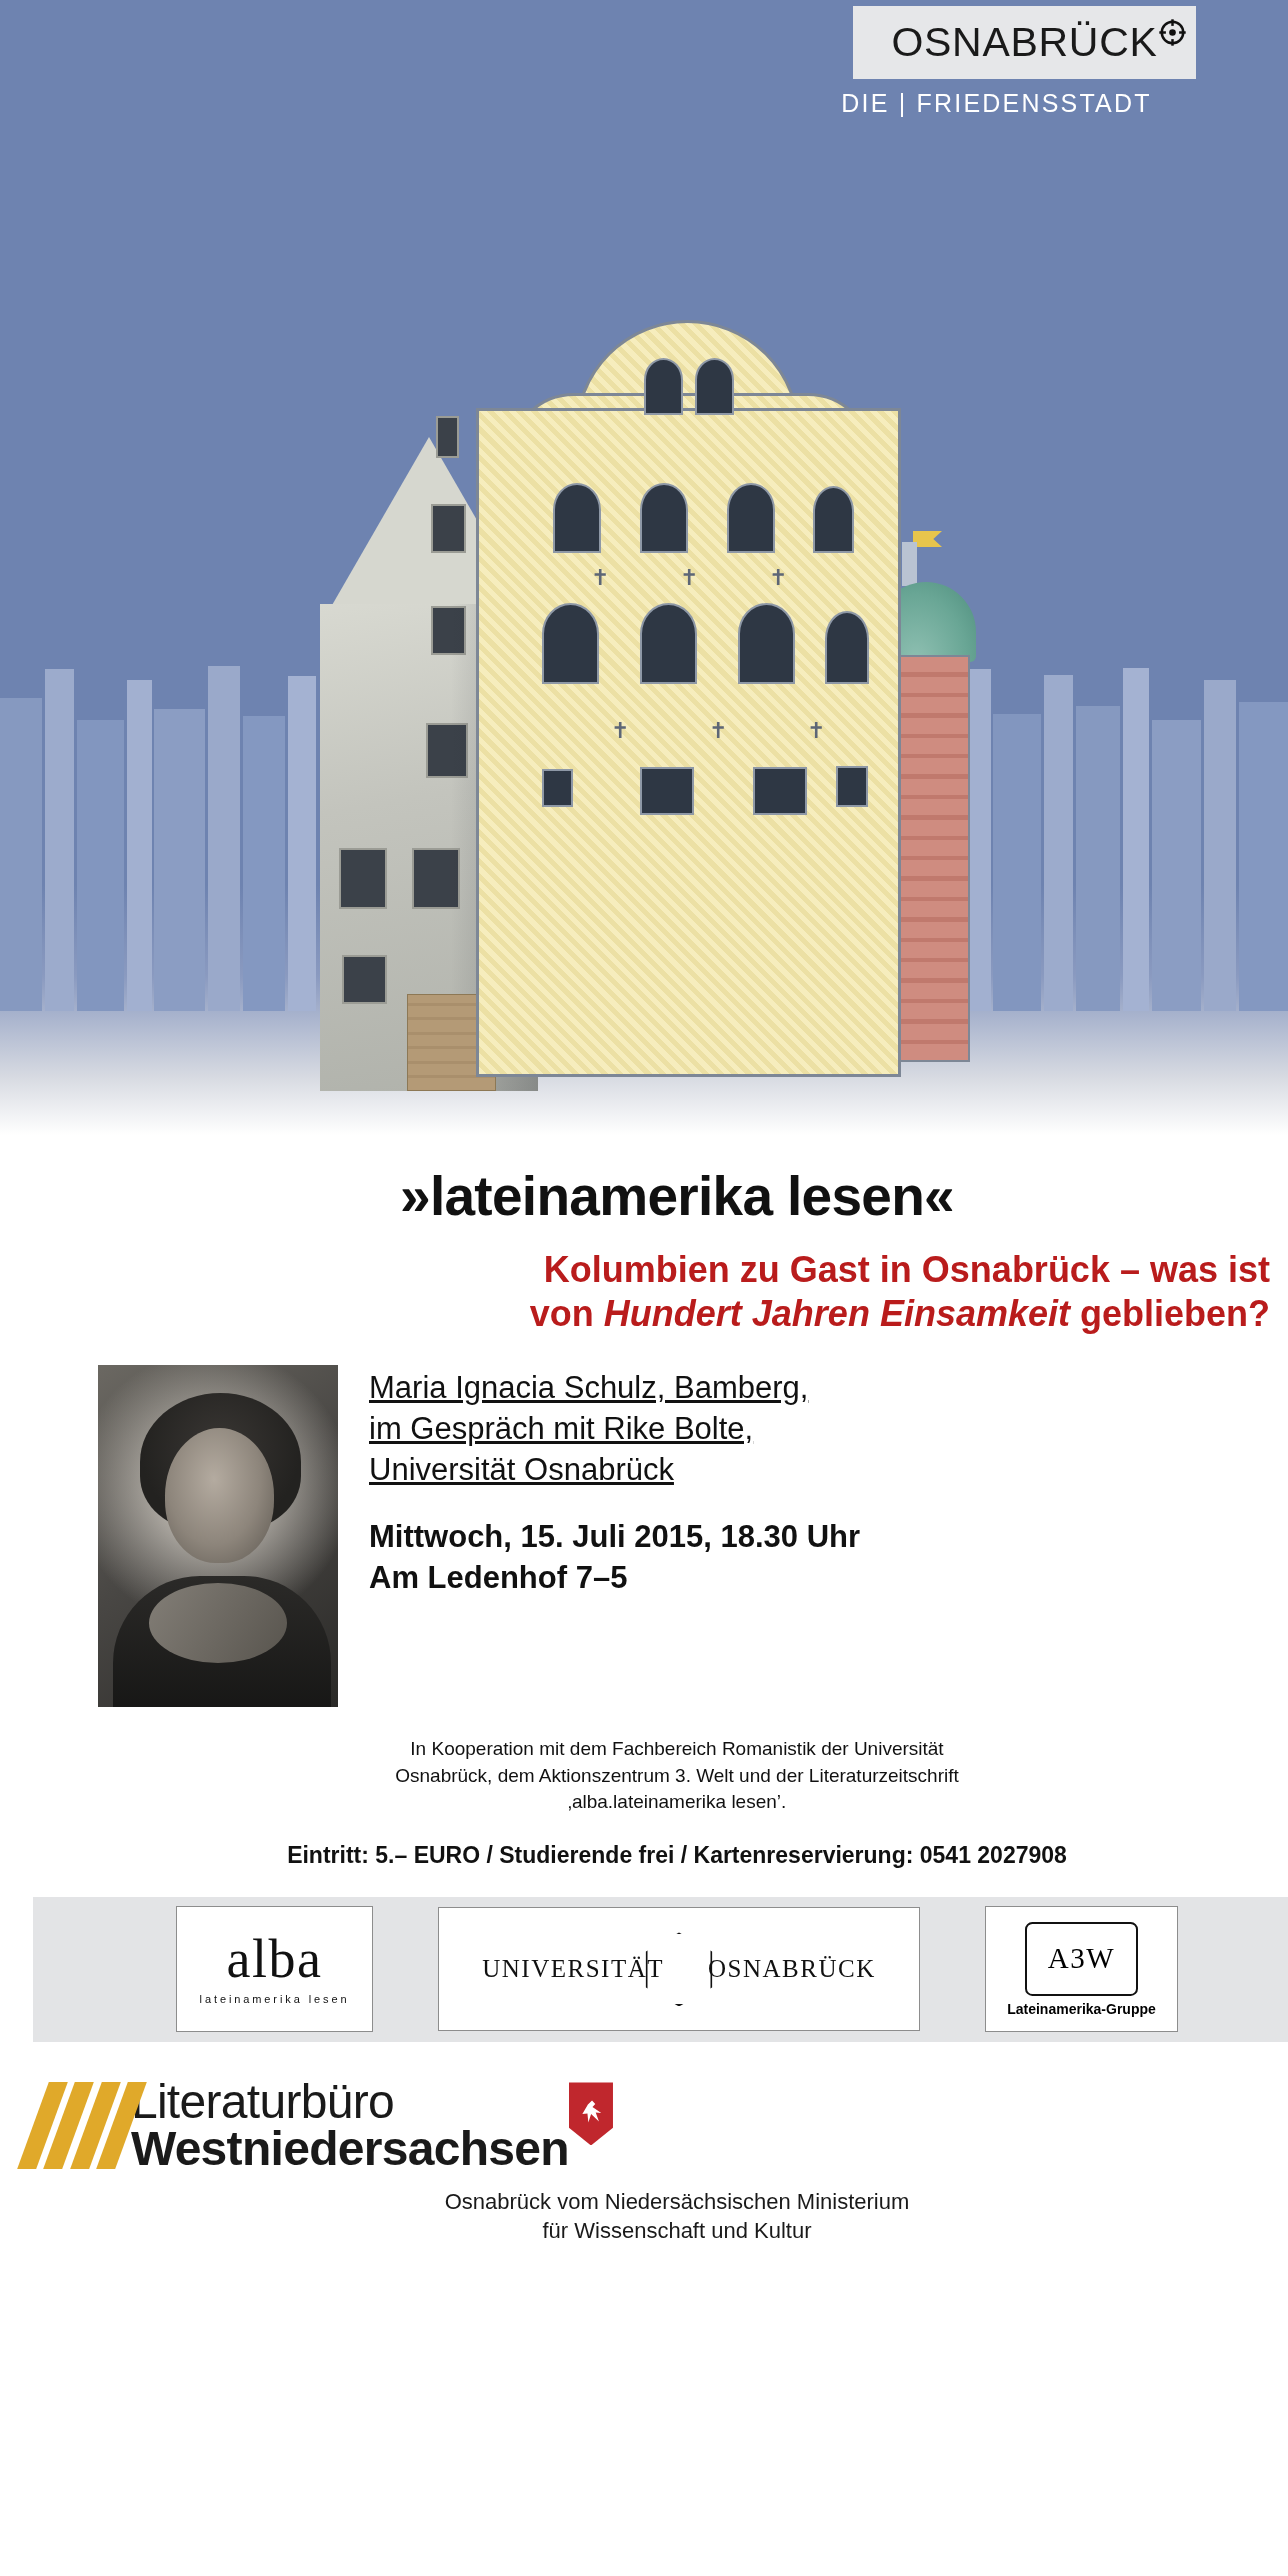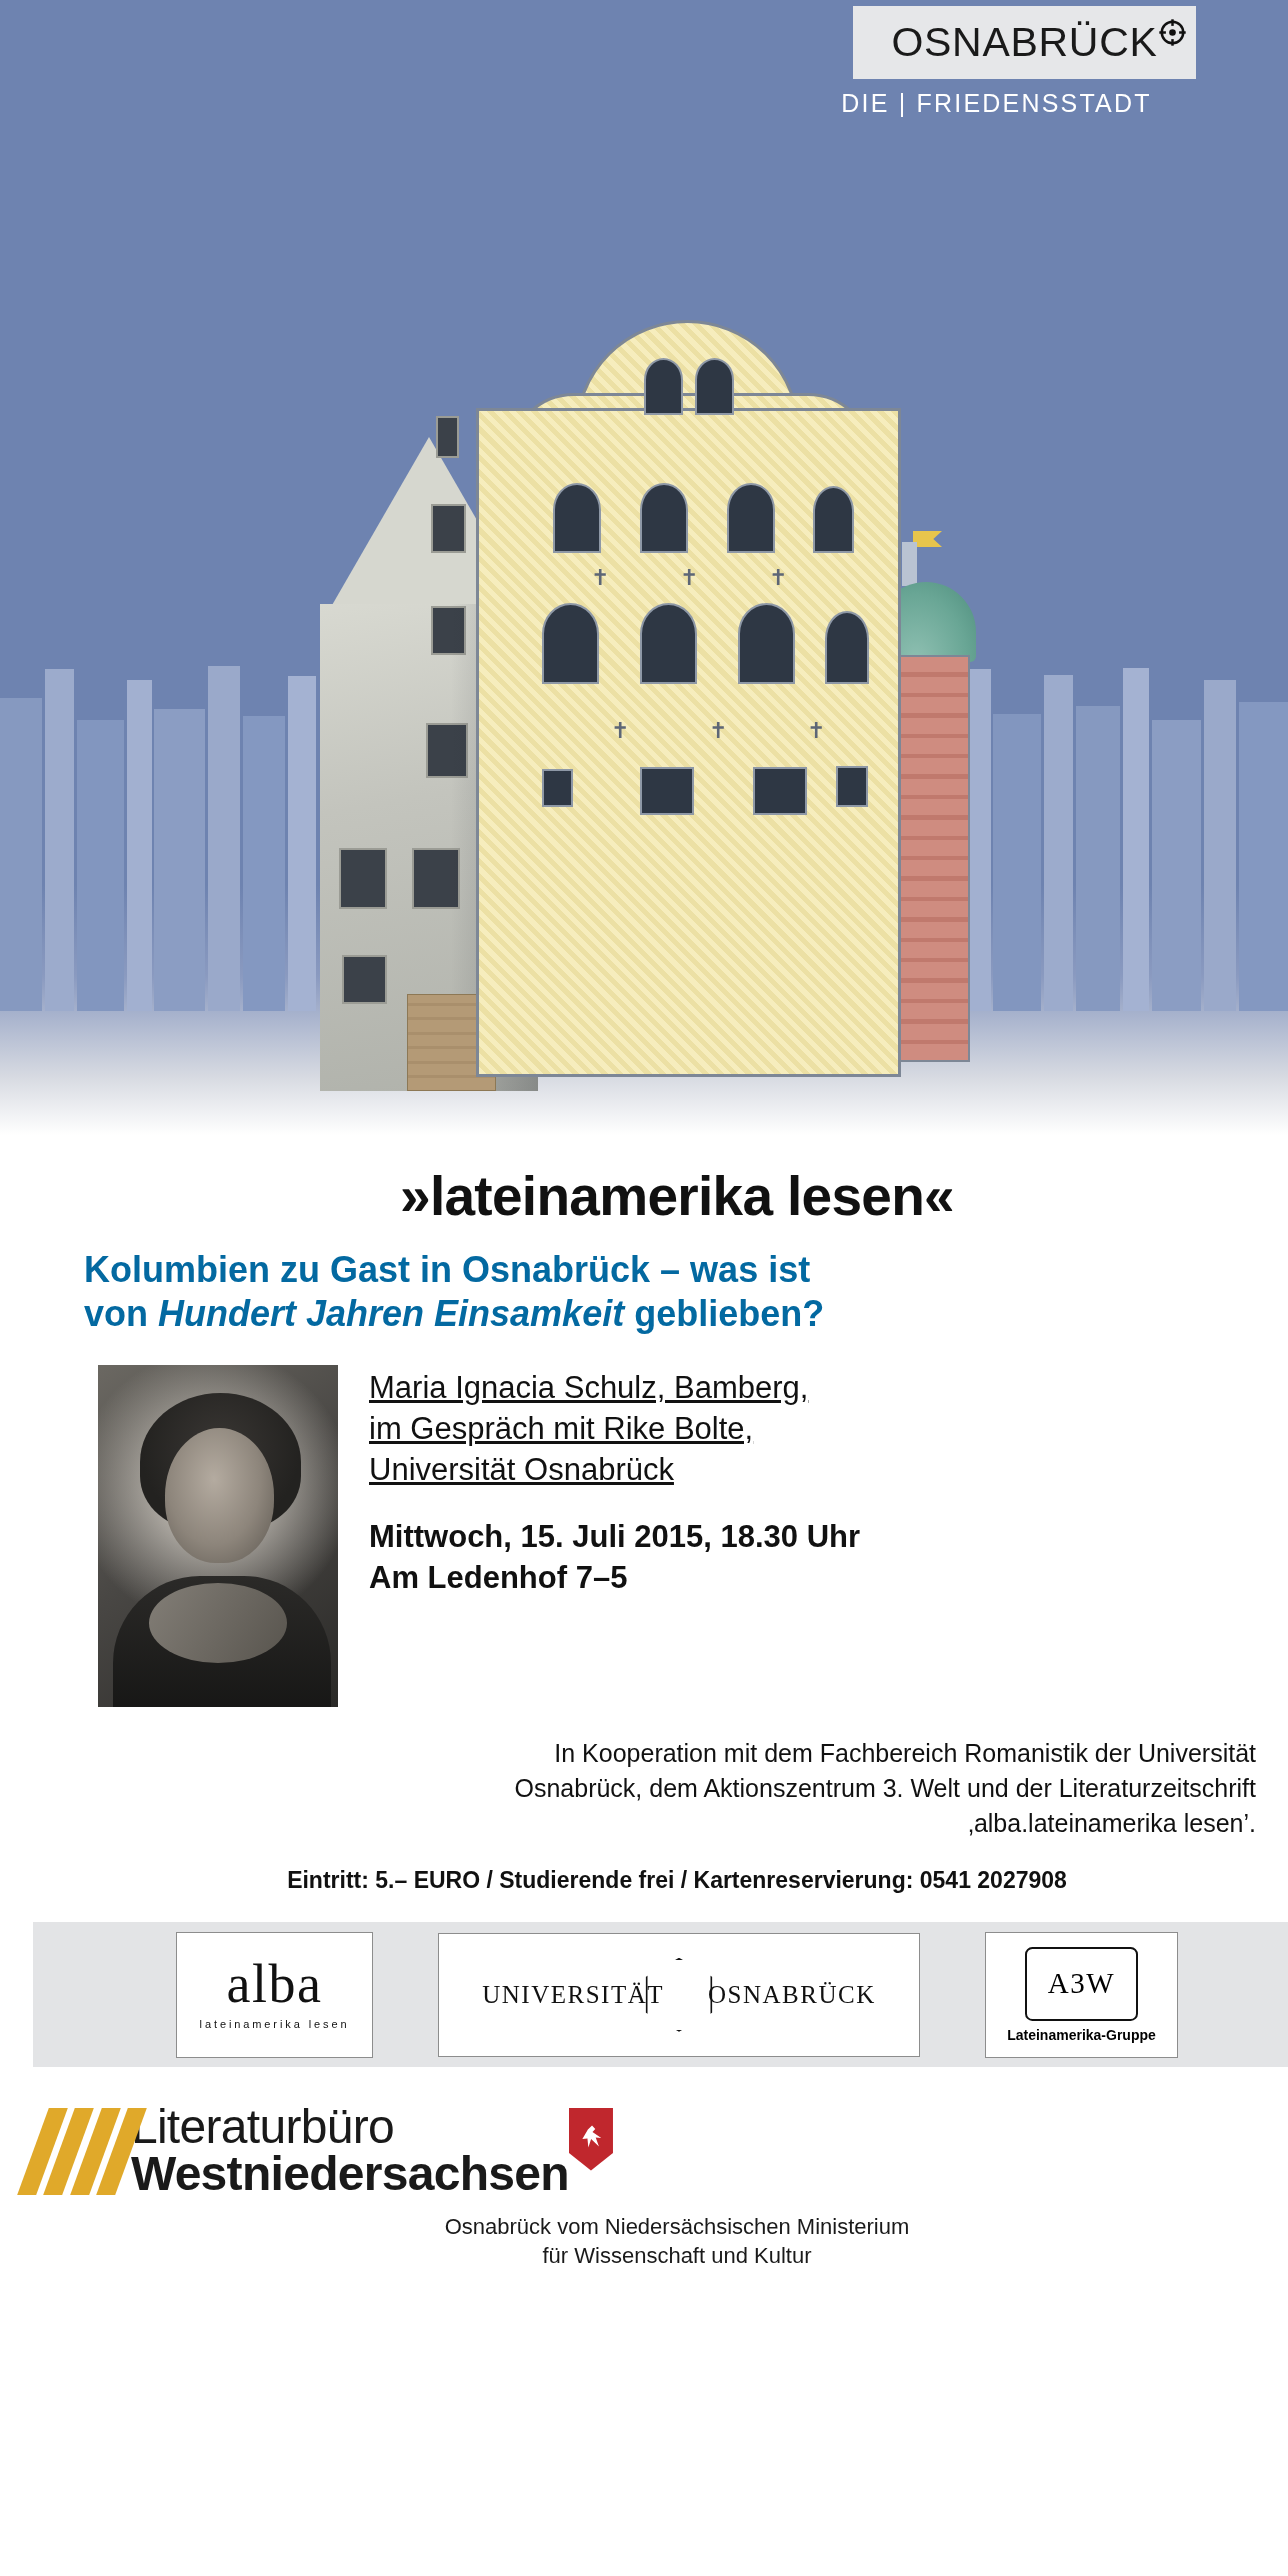--- a/index.html
+++ b/index.html
@@ -217,24 +217,24 @@
   }
   .title {
     text-align: center;
     font-size: 55px;
     font-weight: 700;
     color: #111111;
     margin: 29px 0 0 0;
     letter-spacing: -0.7px;
   }
   .subtitle {
-    text-align: left;
+    text-align: right;
     font-size: 36px;
     font-weight: 700;
-    color: #0369a1;
+    color: #b91c1c;
     line-height: 1.22;
     margin: 20.4px 51px 0 51px;
   }
   .subtitle em { font-style: italic; }
 
   .mid {
     display: flex;
     margin: 29px 0 0 0;
     padding: 0 65px 0 65px;
     gap: 31px;
@@ -290,22 +290,22 @@
   }
   .when {
     margin-top: 26px;
     font-size: 31px;
     line-height: 1.32;
     color: #111111;
     font-weight: 700;
   }
 
   .coop {
-    text-align: right;
-    font-size: 25px;
+    text-align: center;
+    font-size: 19px;
     line-height: 1.40;
     color: #111111;
     margin: 29px 65px 0 65px;
   }
   .price {
     text-align: center;
     font-size: 23px;
     font-weight: 700;
     color: #111111;
     margin: 26px 44px 0 44px;

